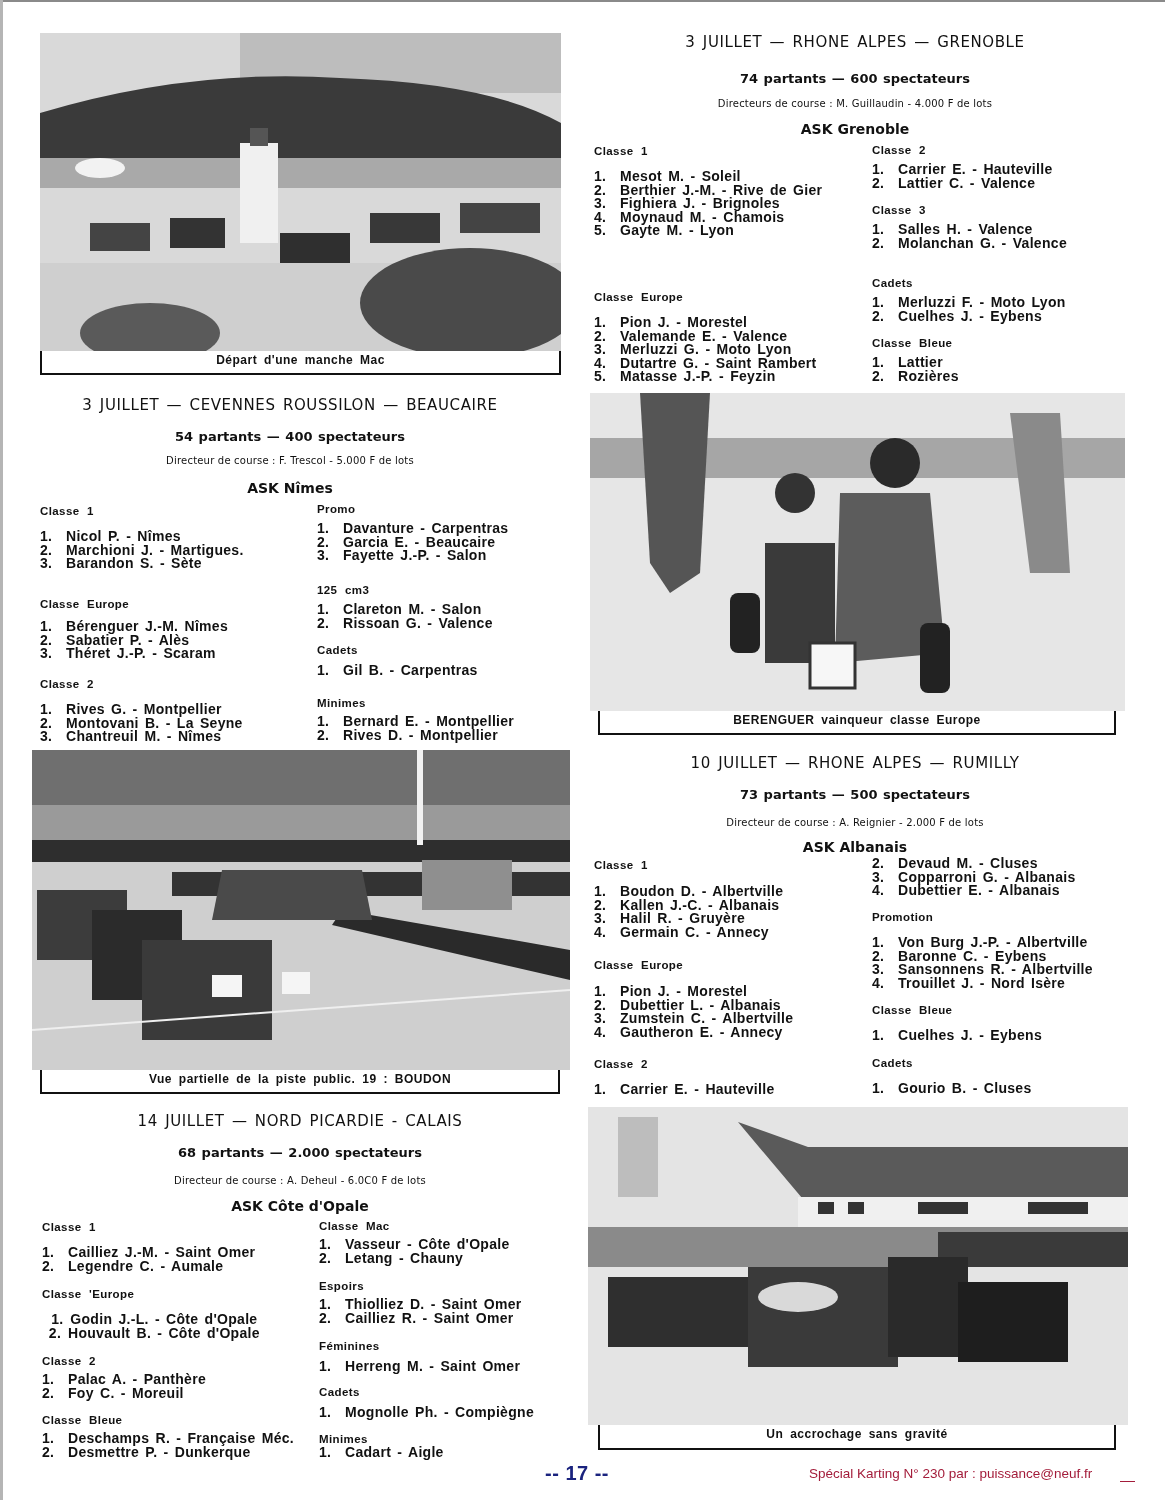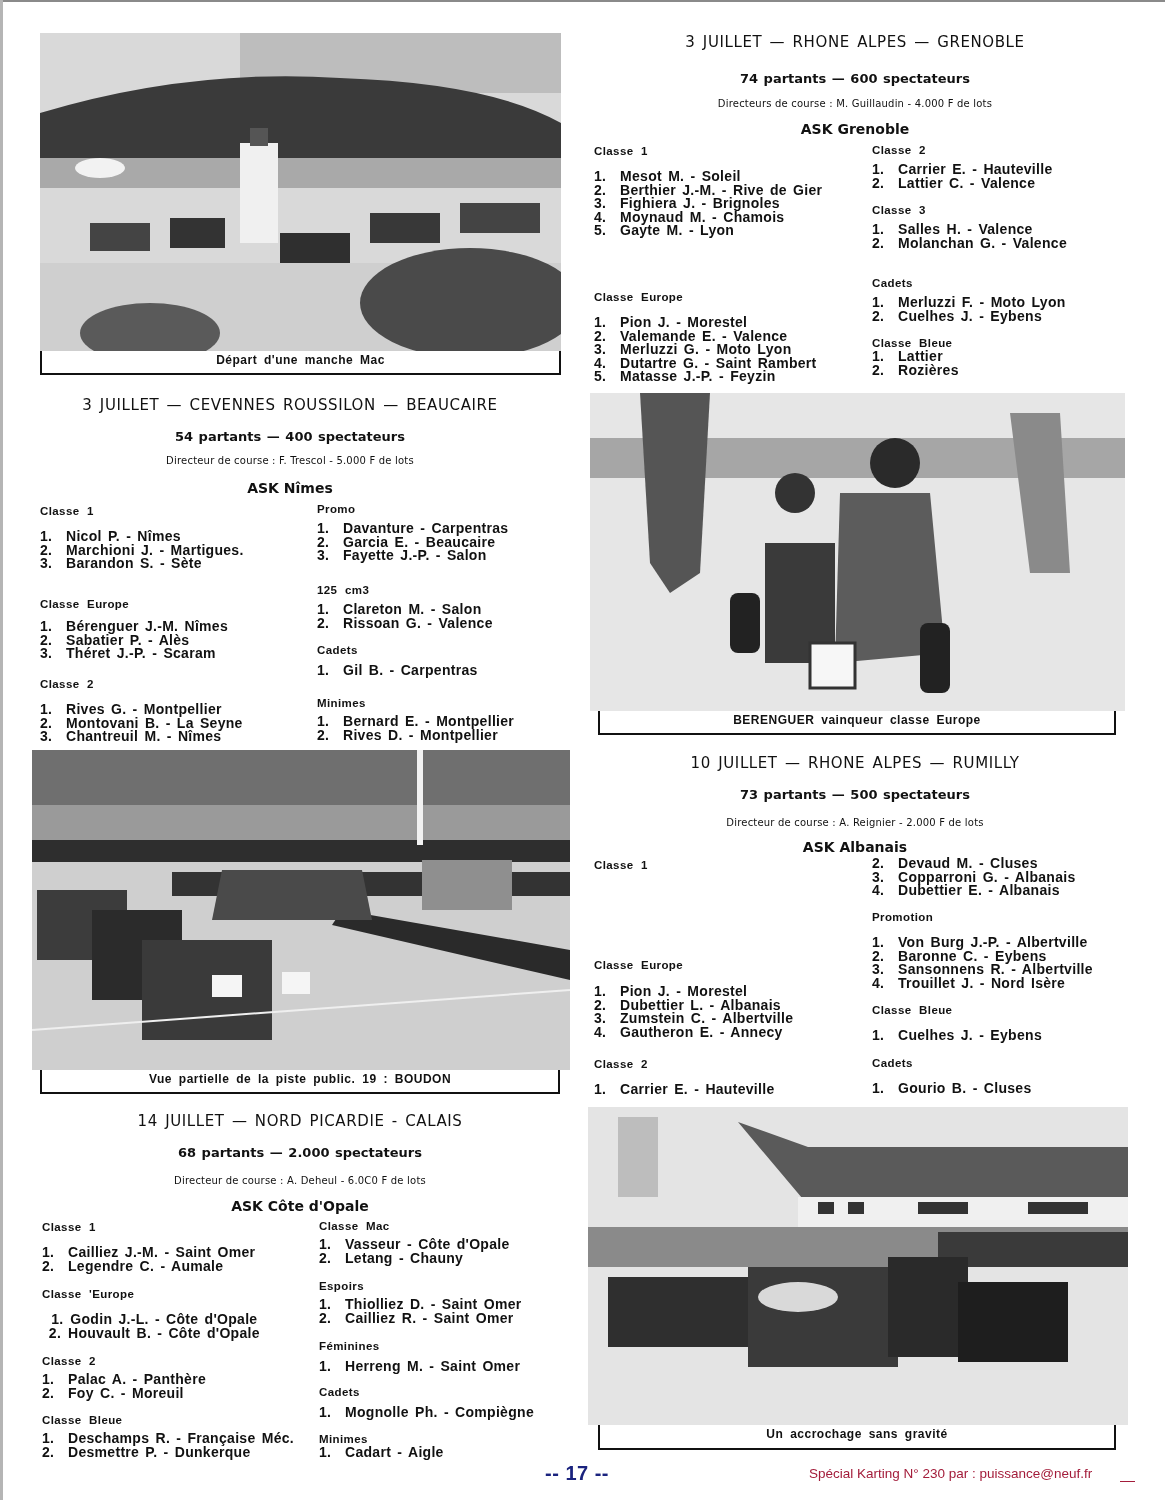--- a/index.html
+++ b/index.html
@@ -99,21 +99,21 @@
 </div>
 <div class="classe" style="left:872px; top:276px;">
   <div class="classe-head">Cadets</div>
   <ul class="classe-list" style="margin-top:6px;">
     <li><span class="rank">1.</span><span>Merluzzi F. - Moto Lyon</span></li>
     <li><span class="rank">2.</span><span>Cuelhes J. - Eybens</span></li>
   </ul>
 </div>
 <div class="classe" style="left:872px; top:336px;">
   <div class="classe-head">Classe Bleue</div>
-  <ul class="classe-list" style="">
+  <ul class="classe-list" style="margin-top:6px;">
     <li><span class="rank">1.</span><span>Lattier</span></li>
     <li><span class="rank">2.</span><span>Rozières</span></li>
   </ul>
 </div>
 
 <div class="event-title" style="left:30px; top:396px; width:520px;">3 JUILLET — CEVENNES ROUSSILON — BEAUCAIRE</div>
 <div class="event-sub" style="left:30px; top:429px; width:520px;">54 partants — 400 spectateurs</div>
 <div class="event-dir" style="left:30px; top:455px; width:520px;">Directeur de course : F. Trescol - 5.000 F de lots</div>
 <div class="event-club" style="left:30px; top:480px; width:520px;">ASK Nîmes</div>
 
@@ -187,20 +187,26 @@
 </div>
 <div class="caption" style="left:598px; top:711px; width:518px; height:24px;">BERENGUER vainqueur classe Europe</div>
 
 <div class="event-title" style="left:590px; top:754px; width:530px;">10 JUILLET — RHONE ALPES — RUMILLY</div>
 <div class="event-sub" style="left:590px; top:787px; width:530px;">73 partants — 500 spectateurs</div>
 <div class="event-dir" style="left:590px; top:817px; width:530px;">Directeur de course : A. Reignier - 2.000 F de lots</div>
 <div class="event-club" style="left:590px; top:839px; width:530px;">ASK Albanais</div>
 
 <div class="classe" style="left:594px; top:858px;">
   <div class="classe-head">Classe 1</div>
+  <ul class="classe-list" style="margin-top:13px;">
+    <li><span class="rank">1.</span><span>Boudon D. - Albertville</span></li>
+    <li><span class="rank">2.</span><span>Kallen J.-C. - Albanais</span></li>
+    <li><span class="rank">3.</span><span>Halil R. - Gruyère</span></li>
+    <li><span class="rank">4.</span><span>Germain C. - Annecy</span></li>
+  </ul>
 </div>
 <div class="classe" style="left:594px; top:958px;">
   <div class="classe-head">Classe Europe</div>
   <ul class="classe-list" style="margin-top:13px;">
     <li><span class="rank">1.</span><span>Pion J. - Morestel</span></li>
     <li><span class="rank">2.</span><span>Dubettier L. - Albanais</span></li>
     <li><span class="rank">3.</span><span>Zumstein C. - Albertville</span></li>
     <li><span class="rank">4.</span><span>Gautheron E. - Annecy</span></li>
   </ul>
 </div>

